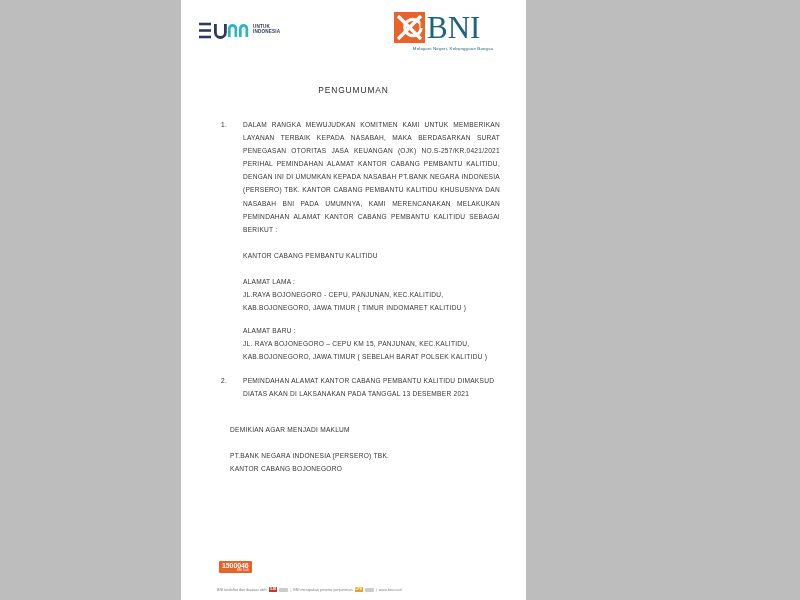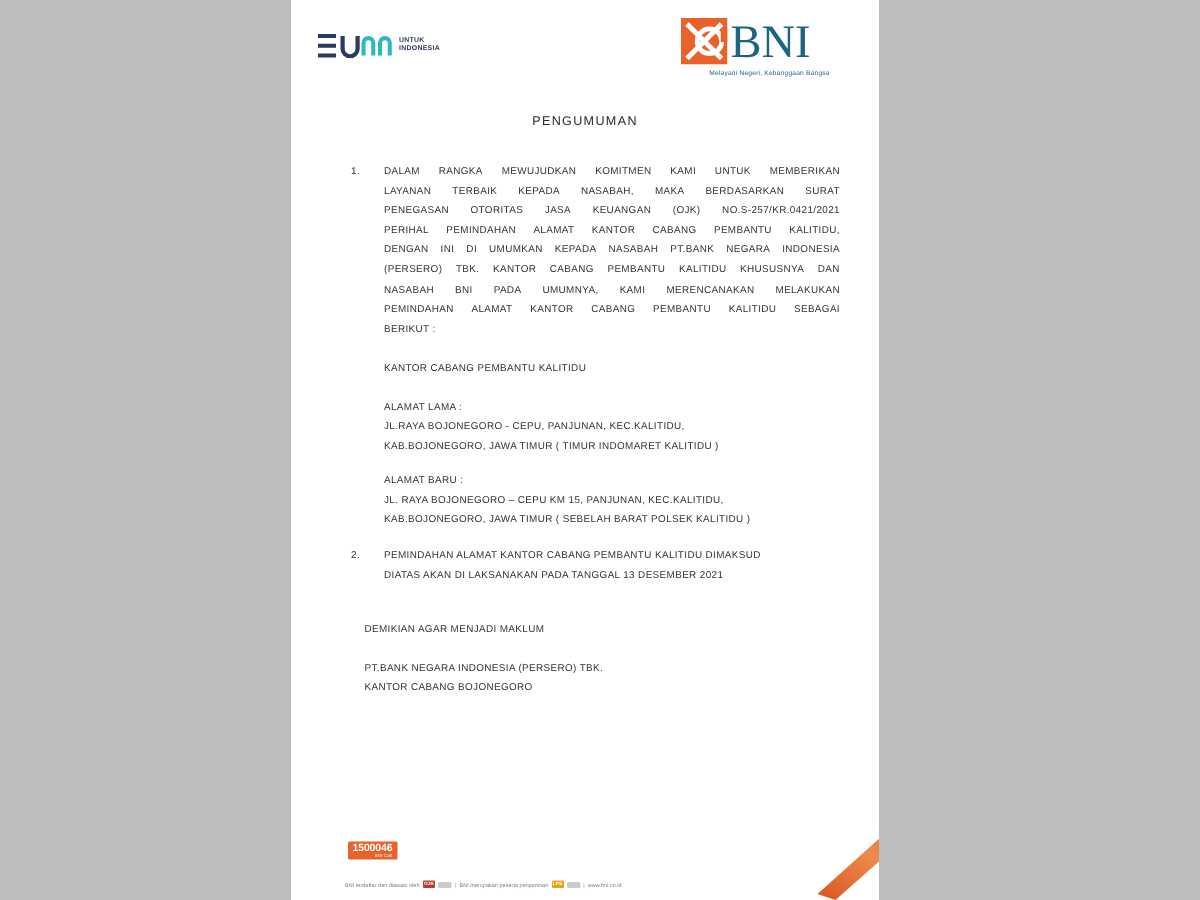--- a/index.html
+++ b/index.html
@@ -16,23 +16,23 @@
   }
 
   
   #viewport {
     position: relative;
     width: 800px;
     height: 600px;
   }
   #page {
     position: absolute;
-    left: 194px;
+    left: 181px;
     top: 0;
-    width: 392px;
+    width: 345px;
     height: 600px;
     background: #ffffff;
     overflow: hidden;
   }
 
   
   .header {
     position: relative;
     height: 62px;
   }
@@ -92,21 +92,21 @@
     text-align: center;
     white-space: nowrap;
   }
 
   
   .doc-title {
     text-align: center;
     font-size: 8.4px;
     letter-spacing: 0.9px;
     color: #2b2b2b;
-    margin-top: 13px;
+    margin-top: 23px;
   }
 
   
   .body-wrap {
     margin-top: 23px;
     padding: 0 26px 0 40px;
     color: #333333;
     font-size: 6.6px;
     letter-spacing: 0.25px;
     line-height: 13.1px;

